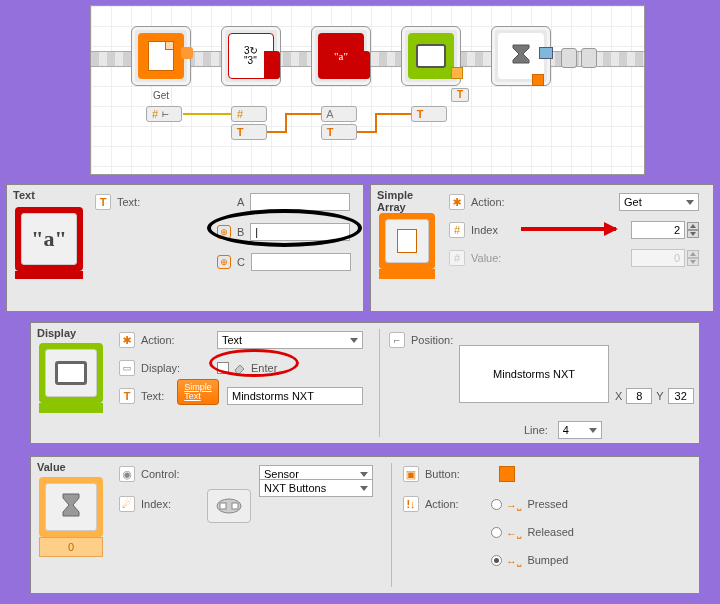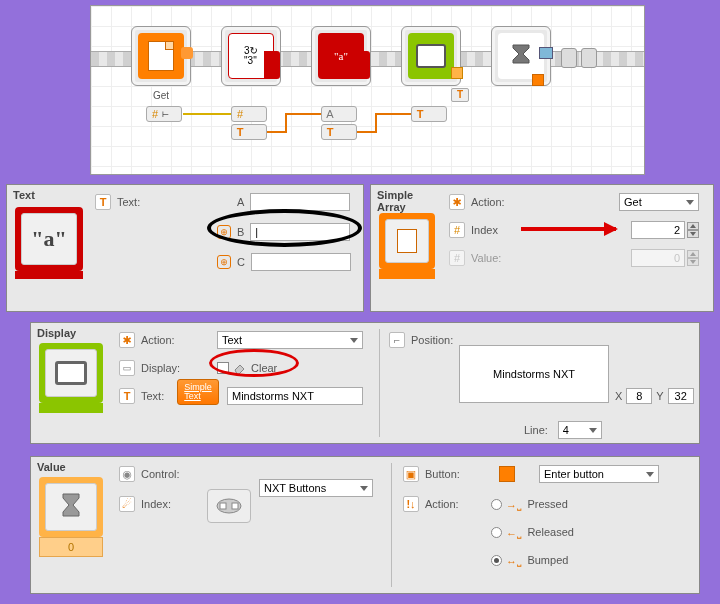--- a/index.html
+++ b/index.html
@@ -261,21 +261,21 @@
       </div>
     <span class="lbl">Display:</span>
   </div>
   <div class="row" style="top:34px;left:186px">
     <div class="checkbox"></div>
     <div style="width:14px;height:14px;margin-right:4px">
       <svg width="14" height="14" viewBox="0 0 14 14">
           <path d="M2 9l5-5 4 4-5 5H4z" fill="#ccc" stroke="#888"></path>
         </svg>
     </div>
-    <span class="lbl">Clear</span>
+    <span class="lbl">Enter</span>
   </div>
   <div class="ellipse-red" style="top:26px;left:178px;width:90px;height:28px"></div>
 
   <div class="row" style="top:62px;left:88px">
     <div class="glyph-sq">
         <span style="color:#e67300;font-weight:bold">T</span>
       </div>
     <span class="lbl">Text:</span>
   </div>
   <div class="row" style="top:58px;left:146px">
@@ -324,20 +324,26 @@
     </div>
   </div>
   <div style="position:absolute;top:80px;left:8px;width:64px;height:20px;background:#ffcf8a;border:1px solid #e6a64d;display:flex;align-items:center;justify-content:center;color:#b37400">0</div>
 
   <div class="row" style="top:6px;left:88px">
     <div class="glyph-sq">
         <span style="color:#888">◉</span>
       </div>
     <span class="lbl">Control:</span>
   </div>
+  <div class="row" style="top:6px;left:228px">
+    <div class="select" style="width:114px">
+      <span>Sensor</span>
+        <div class="tri"></div>
+    </div>
+  </div>
 
   <div class="row" style="top:36px;left:88px">
     <div class="glyph-sq">
         <span style="color:#e67300">☄</span>
       </div>
     <span class="lbl">Index:</span>
   </div>
   <div style="position:absolute;top:32px;left:176px;width:44px;height:34px;background:#eee;border:1px solid #bbb;border-radius:4px;display:flex;align-items:center;justify-content:center">
     <svg width="30" height="20" viewBox="0 0 30 20">
         <ellipse cx="15" cy="10" rx="12" ry="7" fill="#ccc" stroke="#888"></ellipse>
@@ -355,24 +361,20 @@
   <div class="sep-v" style="left:360px"></div>
 
   <div class="row" style="top:6px;left:372px">
     <div class="glyph-sq">
         <span style="color:#e67300">▣</span>
       </div>
     <span class="lbl">Button:</span>
   </div>
   <div class="row" style="top:6px;left:468px">
     <div style="width:16px;height:16px;background:#ff7f00;border:1px solid #cc6600;margin-right:24px"></div>
-    <div class="select" style="width:120px">
-      <span>Enter button</span>
-        <div class="tri"></div>
-    </div>
   </div>
 
   <div class="row" style="top:36px;left:372px">
     <div class="glyph-sq">
         <span style="color:#e67300;font-weight:bold">!↓</span>
       </div>
     <span class="lbl">Action:</span>
   </div>
 
   <div class="row" style="top:36px;left:460px">

